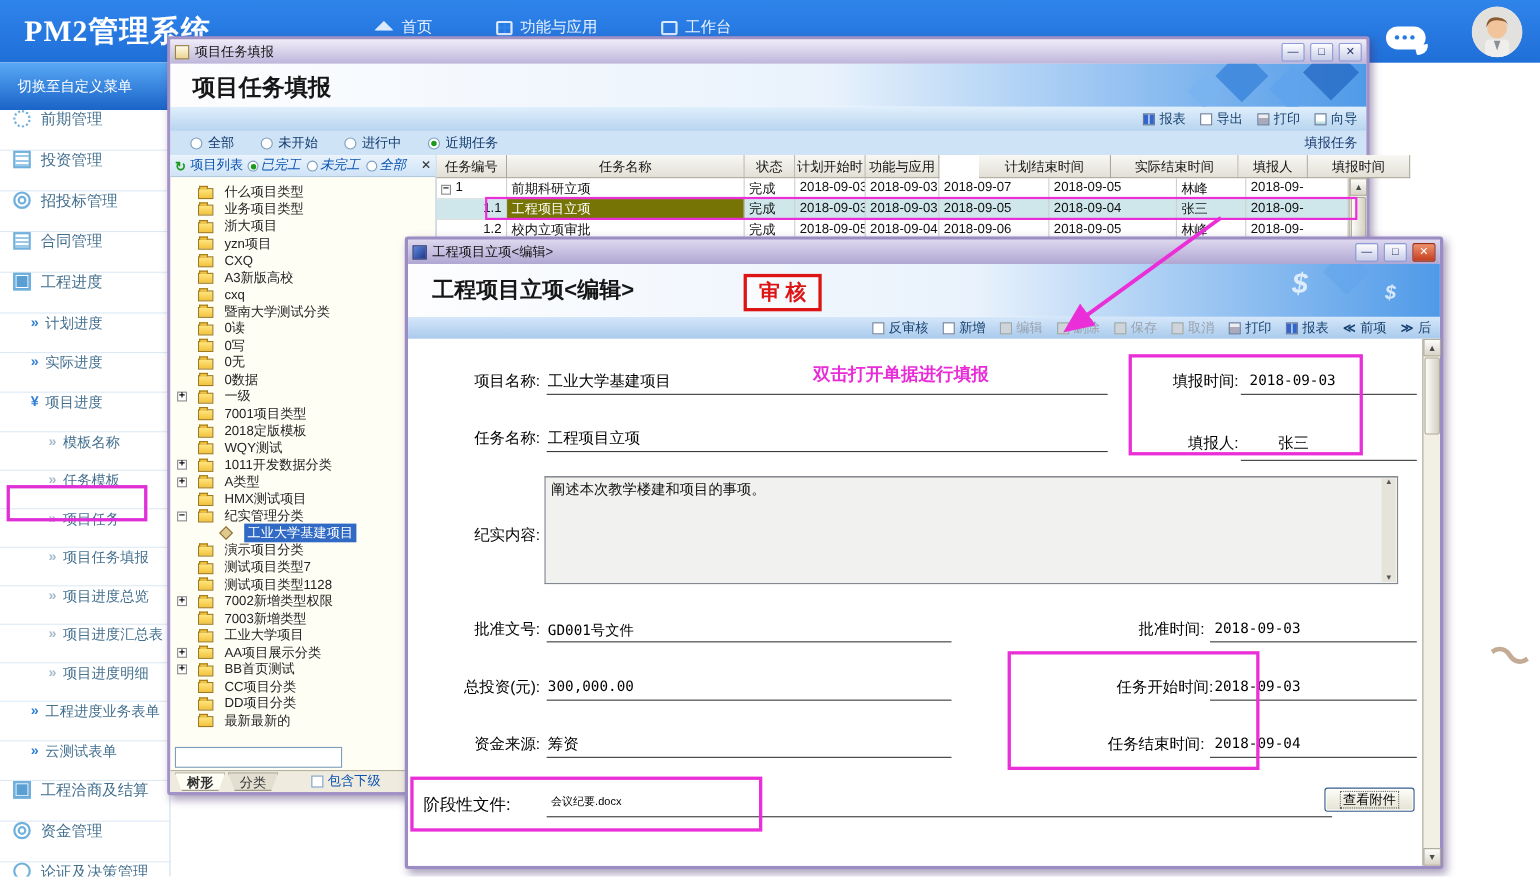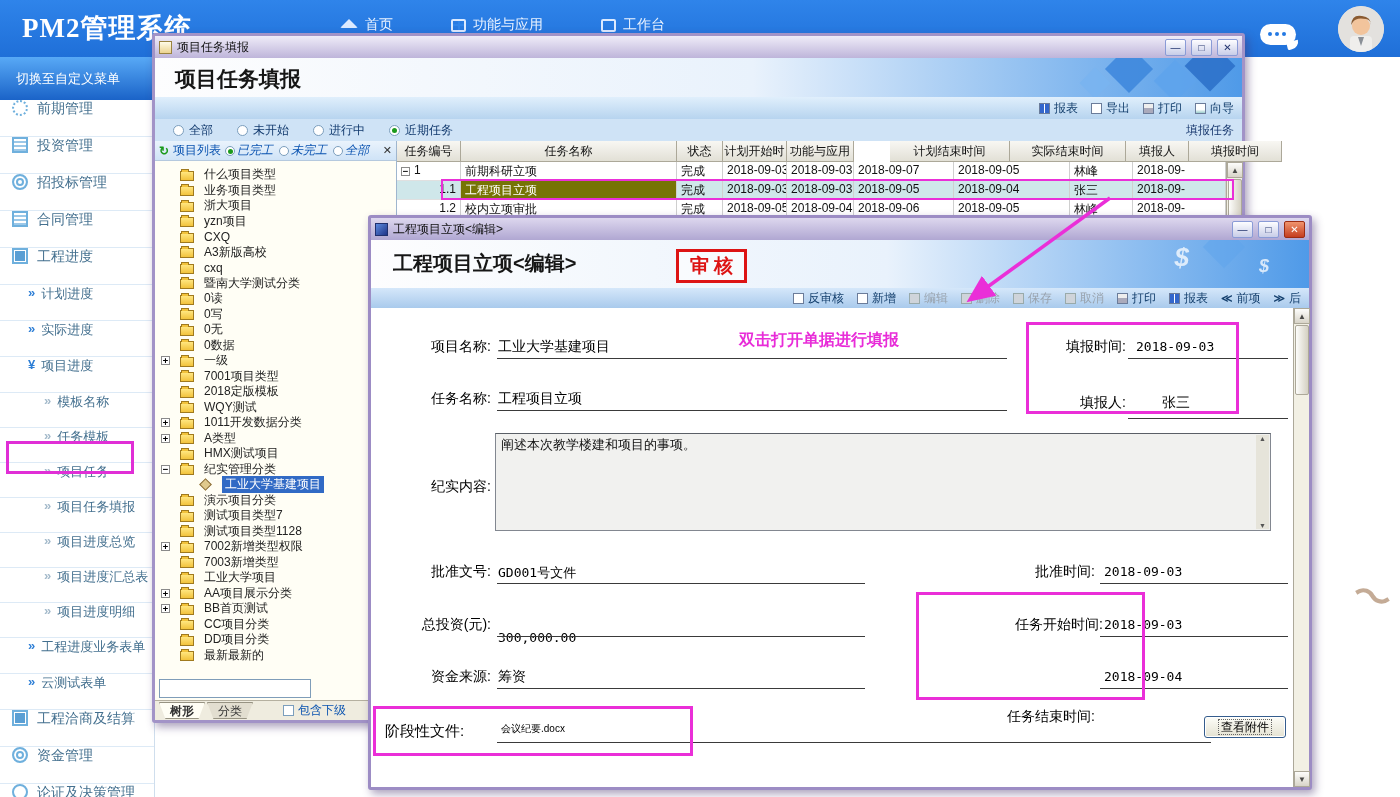--- a/index.html
+++ b/index.html
@@ -649,30 +649,30 @@
       </div>
 
       <div class="fl" style="left:0;width:120px;top:255px;text-align:right;">批准文号:</div>
       <div class="fval mono" style="left:127px;top:256px;">GD001号文件</div>
       <div class="uline" style="left:126px;width:368px;top:275px;"></div>
       <div class="fr" style="left:560px;width:164px;top:255px;">批准时间:</div>
       <div class="fval mono" style="left:733px;top:256px;">2018-09-03</div>
       <div class="uline" style="left:729px;width:188px;top:275px;"></div>
 
       <div class="fl" style="left:0;width:120px;top:308px;text-align:right;">总投资(元):</div>
-      <div class="fval mono" style="left:127px;top:322px;text-align:center;">300,000.00</div>
+      <div class="fval mono" style="left:127px;top:309px;text-align:center;">300,000.00</div>
       <div class="uline" style="left:126px;width:368px;top:328px;"></div>
       <div class="fr" style="left:548px;width:184px;top:308px;">任务开始时间:</div>
       <div class="fval mono" style="left:733px;top:309px;">2018-09-03</div>
       <div class="uline" style="left:729px;width:188px;top:328px;"></div>
 
       <div class="fl" style="left:0;width:120px;top:360px;text-align:right;">资金来源:</div>
       <div class="fval" style="left:127px;top:360px;">筹资</div>
       <div class="uline" style="left:126px;width:368px;top:380px;"></div>
-      <div class="fr" style="left:540px;width:184px;top:360px;margin-top:40px;">任务结束时间:</div>
+      <div class="fr" style="left:540px;width:184px;top:360px;">任务结束时间:</div>
       <div class="fval mono" style="left:733px;top:361px;">2018-09-04</div>
       <div class="uline" style="left:729px;width:188px;top:380px;"></div>
       <div class="pinkbox" style="left:545px;top:284px;width:229px;height:108px;"></div>
 
       <div class="fl" style="left:14px;top:414px;font-size:15px;">阶段性文件:</div>
       <div class="fval" style="left:130px;top:414px;font-size:10px;">会议纪要.docx</div>
       <div class="uline" style="left:126px;width:714px;top:434px;"></div>
       <div class="pinkbox" style="left:2px;top:398px;width:320px;height:50px;"></div>
       <div class="xpbtn"><i>查看附件</i></div>
 

